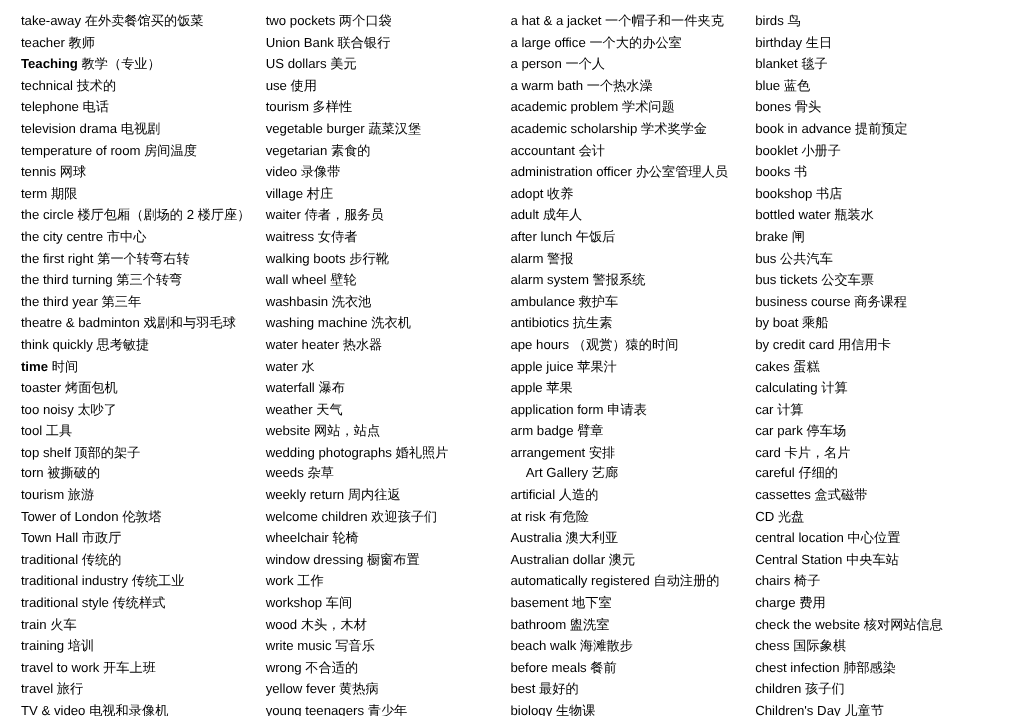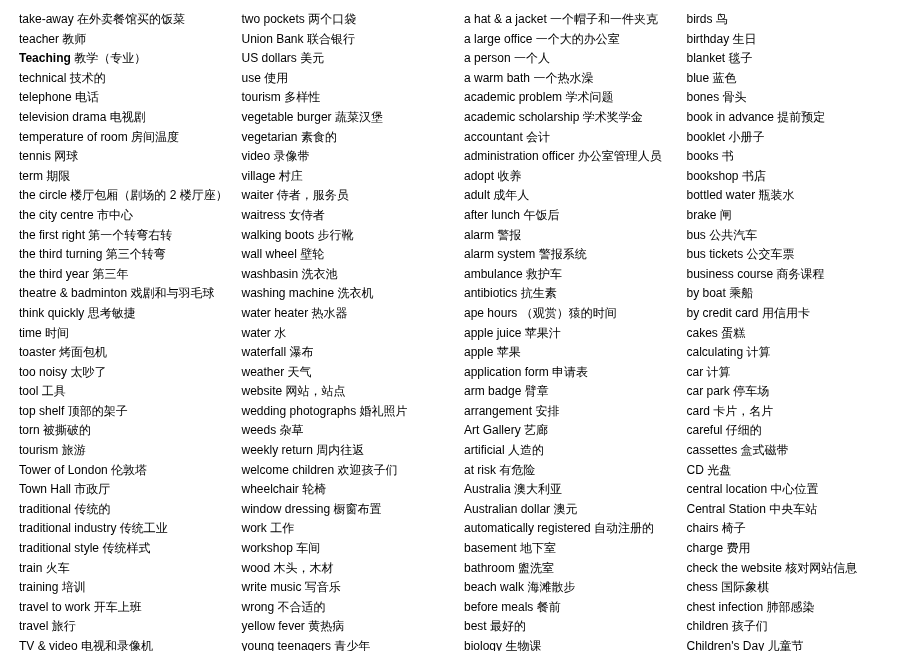--- a/index.html
+++ b/index.html
@@ -48,21 +48,21 @@
         <div class="entry-block"><span style="font-weight: normal;">temperature of room  </span><span>房间温度</span></div>
         <div class="entry-block"><span style="font-weight: normal;">tennis  </span><span>网球</span></div>
         <div class="entry-block"><span style="font-weight: normal;">term  </span><span>期限</span></div>
         <div class="entry-block"><span style="font-weight: normal;">the circle  </span><span>楼厅包厢（剧场的 2 楼厅座）</span></div>
         <div class="entry-block"><span style="font-weight: normal;">the city centre  </span><span>市中心</span></div>
         <div class="entry-block"><span style="font-weight: normal;">the first right  </span><span>第一个转弯右转</span></div>
         <div class="entry-block"><span style="font-weight: normal;">the third turning  </span><span>第三个转弯</span></div>
         <div class="entry-block"><span style="font-weight: normal;">the third year  </span><span>第三年</span></div>
         <div class="entry-block"><span style="font-weight: normal;">theatre &amp; badminton  </span><span>戏剧和与羽毛球</span></div>
         <div class="entry-block"><span style="font-weight: normal;">think quickly  </span><span>思考敏捷</span></div>
-        <div class="entry-block"><span style="font-weight: normal;">time  </span><span>时间</span></div>
+        <div class="entry-block"><span style="font-weight: bold;">time  </span><span>时间</span></div>
         <div class="entry-block"><span style="font-weight: normal;">toaster  </span><span>烤面包机</span></div>
         <div class="entry-block"><span style="font-weight: normal;">too noisy  </span><span>太吵了</span></div>
         <div class="entry-block"><span style="font-weight: normal;">tool  </span><span>工具</span></div>
         <div class="entry-block"><span style="font-weight: normal;">top shelf  </span><span>顶部的架子</span></div>
         <div class="entry-block"><span style="font-weight: normal;">torn  </span><span>被撕破的</span></div>
         <div class="entry-block"><span style="font-weight: normal;">tourism  </span><span>旅游</span></div>
         <div class="entry-block"><span style="font-weight: normal;">Tower of London  </span><span>伦敦塔</span></div>
         <div class="entry-block"><span style="font-weight: normal;">Town Hall  </span><span>市政厅</span></div>
         <div class="entry-block"><span style="font-weight: normal;">traditional  </span><span>传统的</span></div>
         <div class="entry-block"><span style="font-weight: normal;">traditional industry  </span><span>传统工业</span></div>
@@ -123,21 +123,21 @@
         <div class="entry-block"><span style="font-weight: normal;">alarm  </span><span>警报</span></div>
         <div class="entry-block"><span style="font-weight: normal;">alarm system  </span><span>警报系统</span></div>
         <div class="entry-block"><span style="font-weight: normal;">ambulance  </span><span>救护车</span></div>
         <div class="entry-block"><span style="font-weight: normal;">antibiotics  </span><span>抗生素</span></div>
         <div class="entry-block"><span style="font-weight: normal;">ape hours  </span><span>（观赏）猿的时间</span></div>
         <div class="entry-block"><span style="font-weight: normal;">apple juice  </span><span>苹果汁</span></div>
         <div class="entry-block"><span style="font-weight: normal;">apple  </span><span>苹果</span></div>
         <div class="entry-block"><span style="font-weight: normal;">application form  </span><span>申请表</span></div>
         <div class="entry-block"><span style="font-weight: normal;">arm badge  </span><span>臂章</span></div>
         <div class="entry-block"><span style="font-weight: normal;">arrangement  </span><span>安排</span></div>
-        <div class="entry-block"><span style="font-weight: normal;">Art Gallery  </span><span>艺廊</span></div>
+        <div class="entry-block"><span style="font-weight: normal; margin-left: 14px;">Art Gallery  </span><span>艺廊</span></div>
         <div class="entry-block"><span style="font-weight: normal;">artificial  </span><span>人造的</span></div>
         <div class="entry-block"><span style="font-weight: normal;">at risk  </span><span>有危险</span></div>
         <div class="entry-block"><span style="font-weight: normal;">Australia  </span><span>澳大利亚</span></div>
         <div class="entry-block"><span style="font-weight: normal;">Australian dollar  </span><span>澳元</span></div>
         <div class="entry-block"><span style="font-weight: normal;">automatically  registered  </span><span>自动注册的</span></div>
         <div class="entry-block"><span style="font-weight: normal;">basement  </span><span>地下室</span></div>
         <div class="entry-block"><span style="font-weight: normal;">bathroom  </span><span>盥洗室</span></div>
         <div class="entry-block"><span style="font-weight: normal;">beach walk  </span><span>海滩散步</span></div>
         <div class="entry-block"><span style="font-weight: normal;">before meals  </span><span>餐前</span></div>
         <div class="entry-block"><span style="font-weight: normal;">best  </span><span>最好的</span></div>

